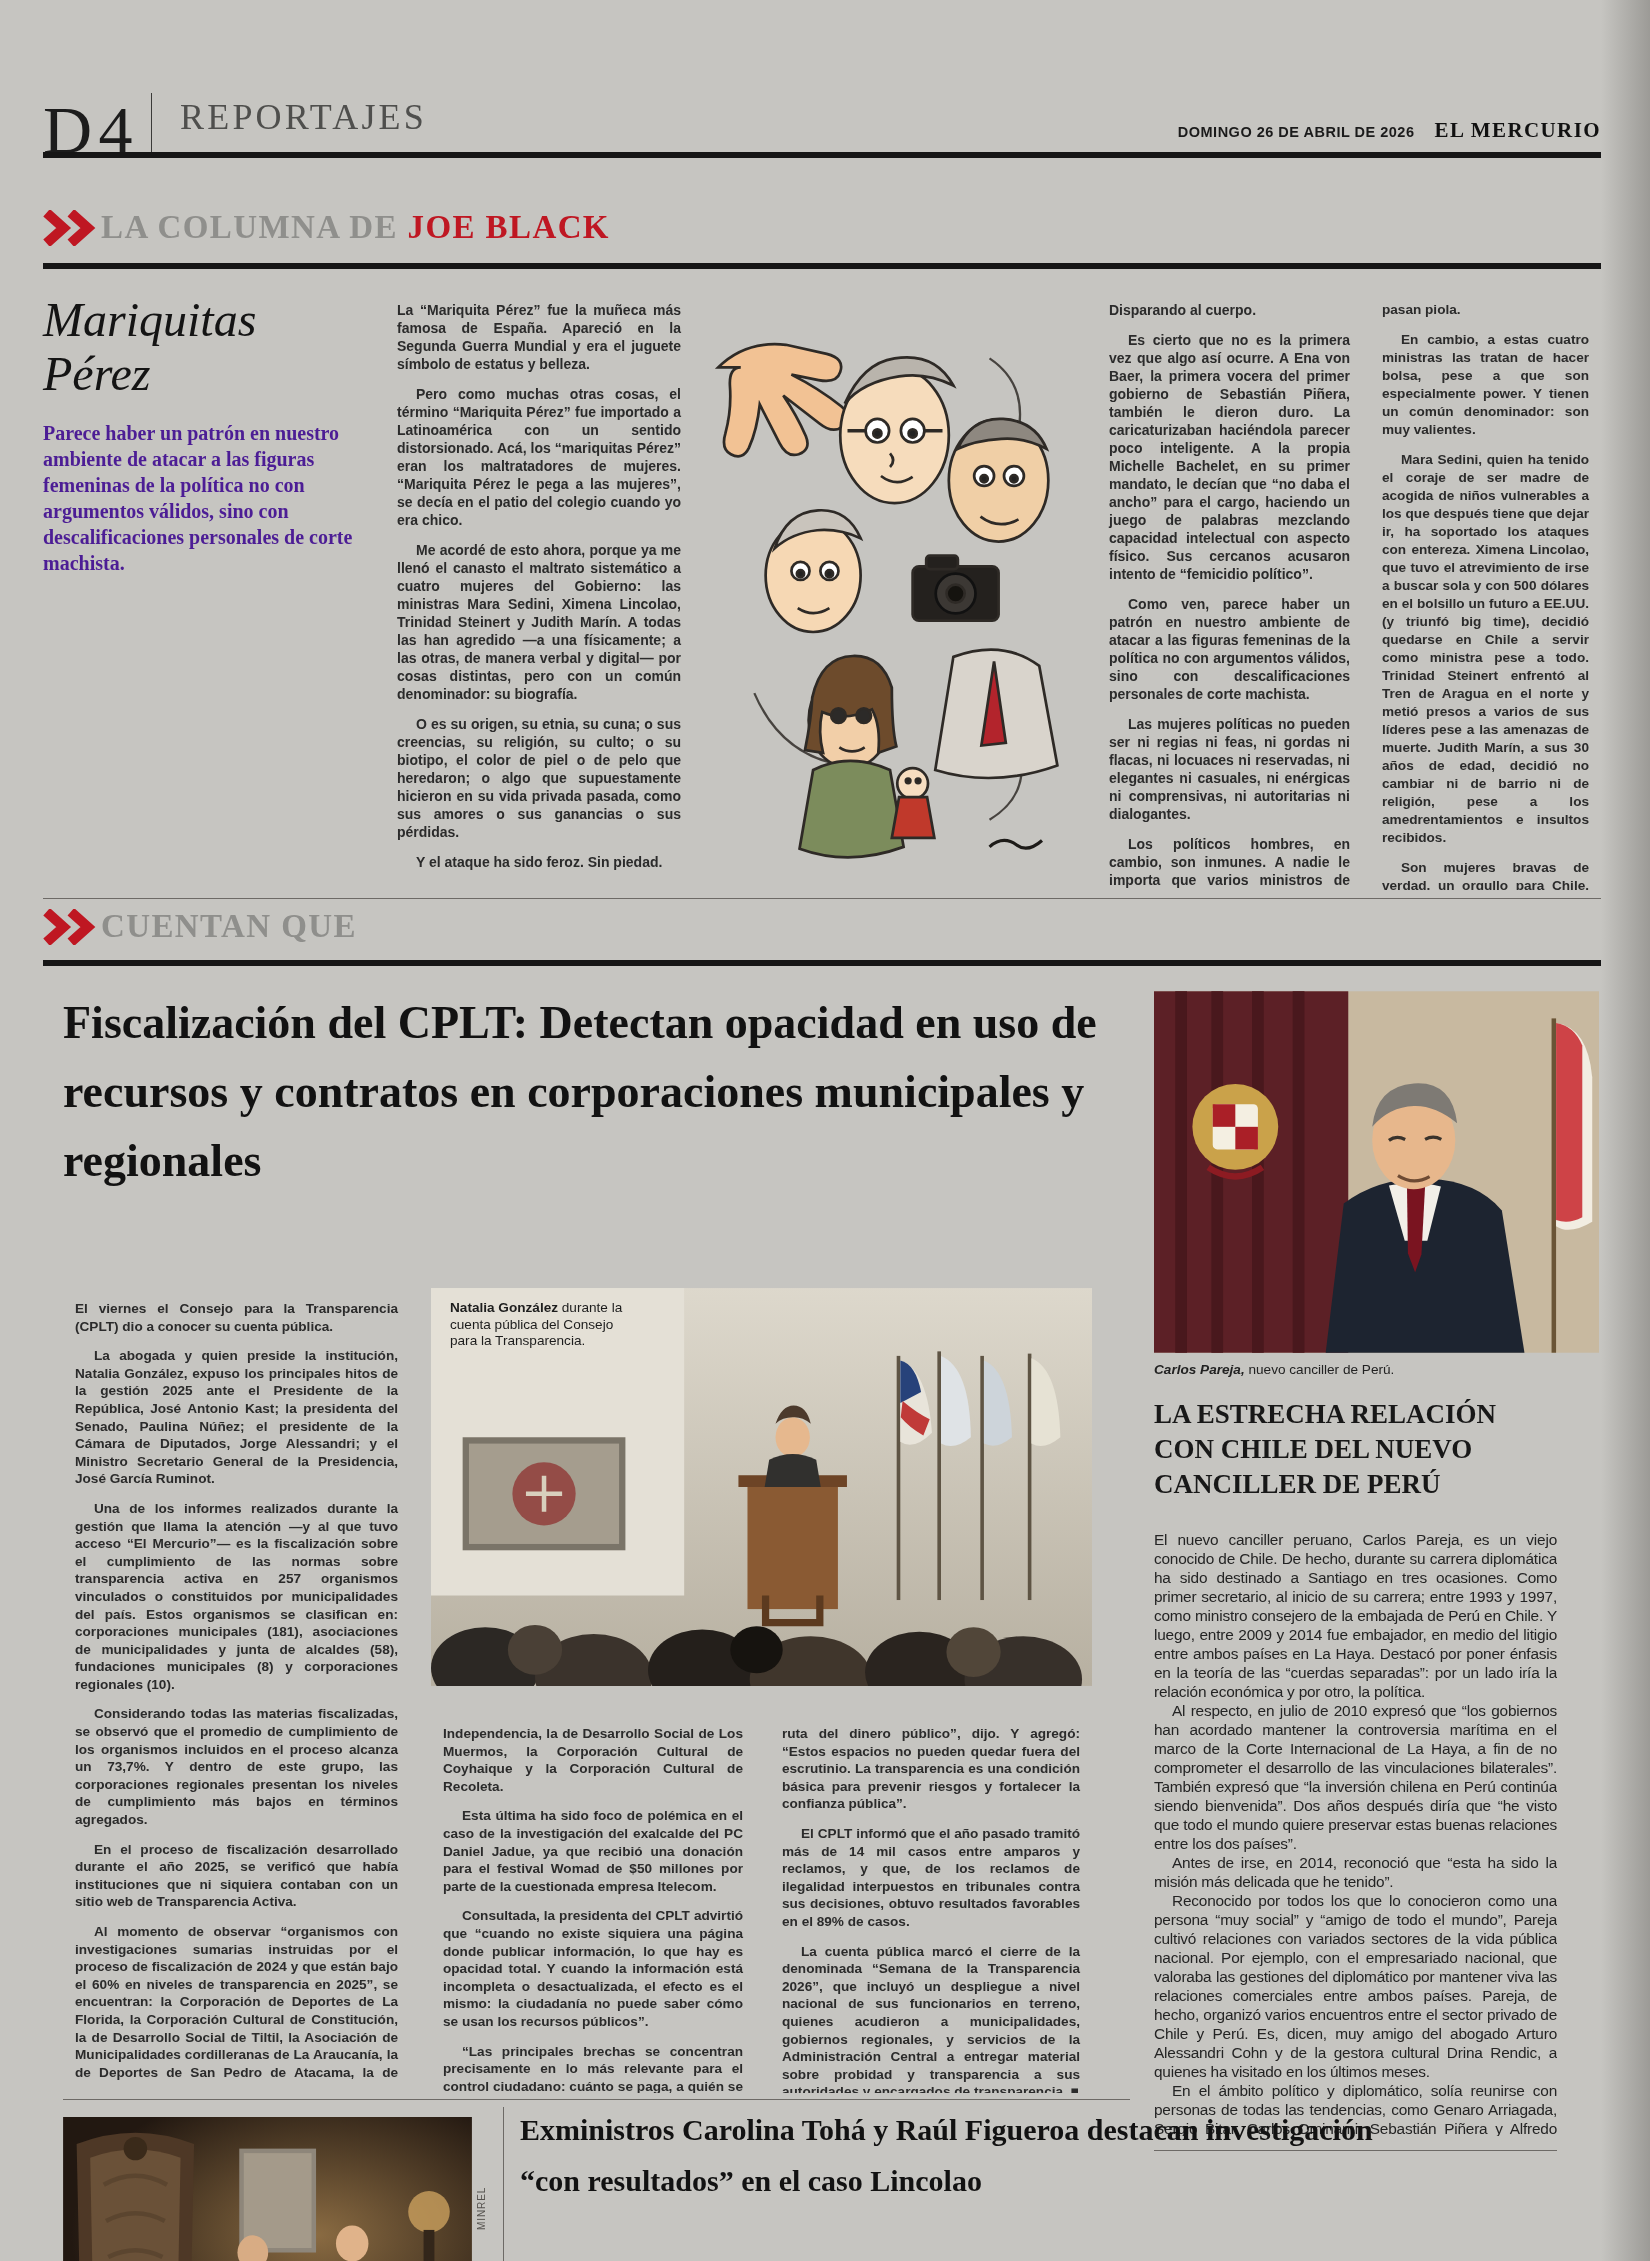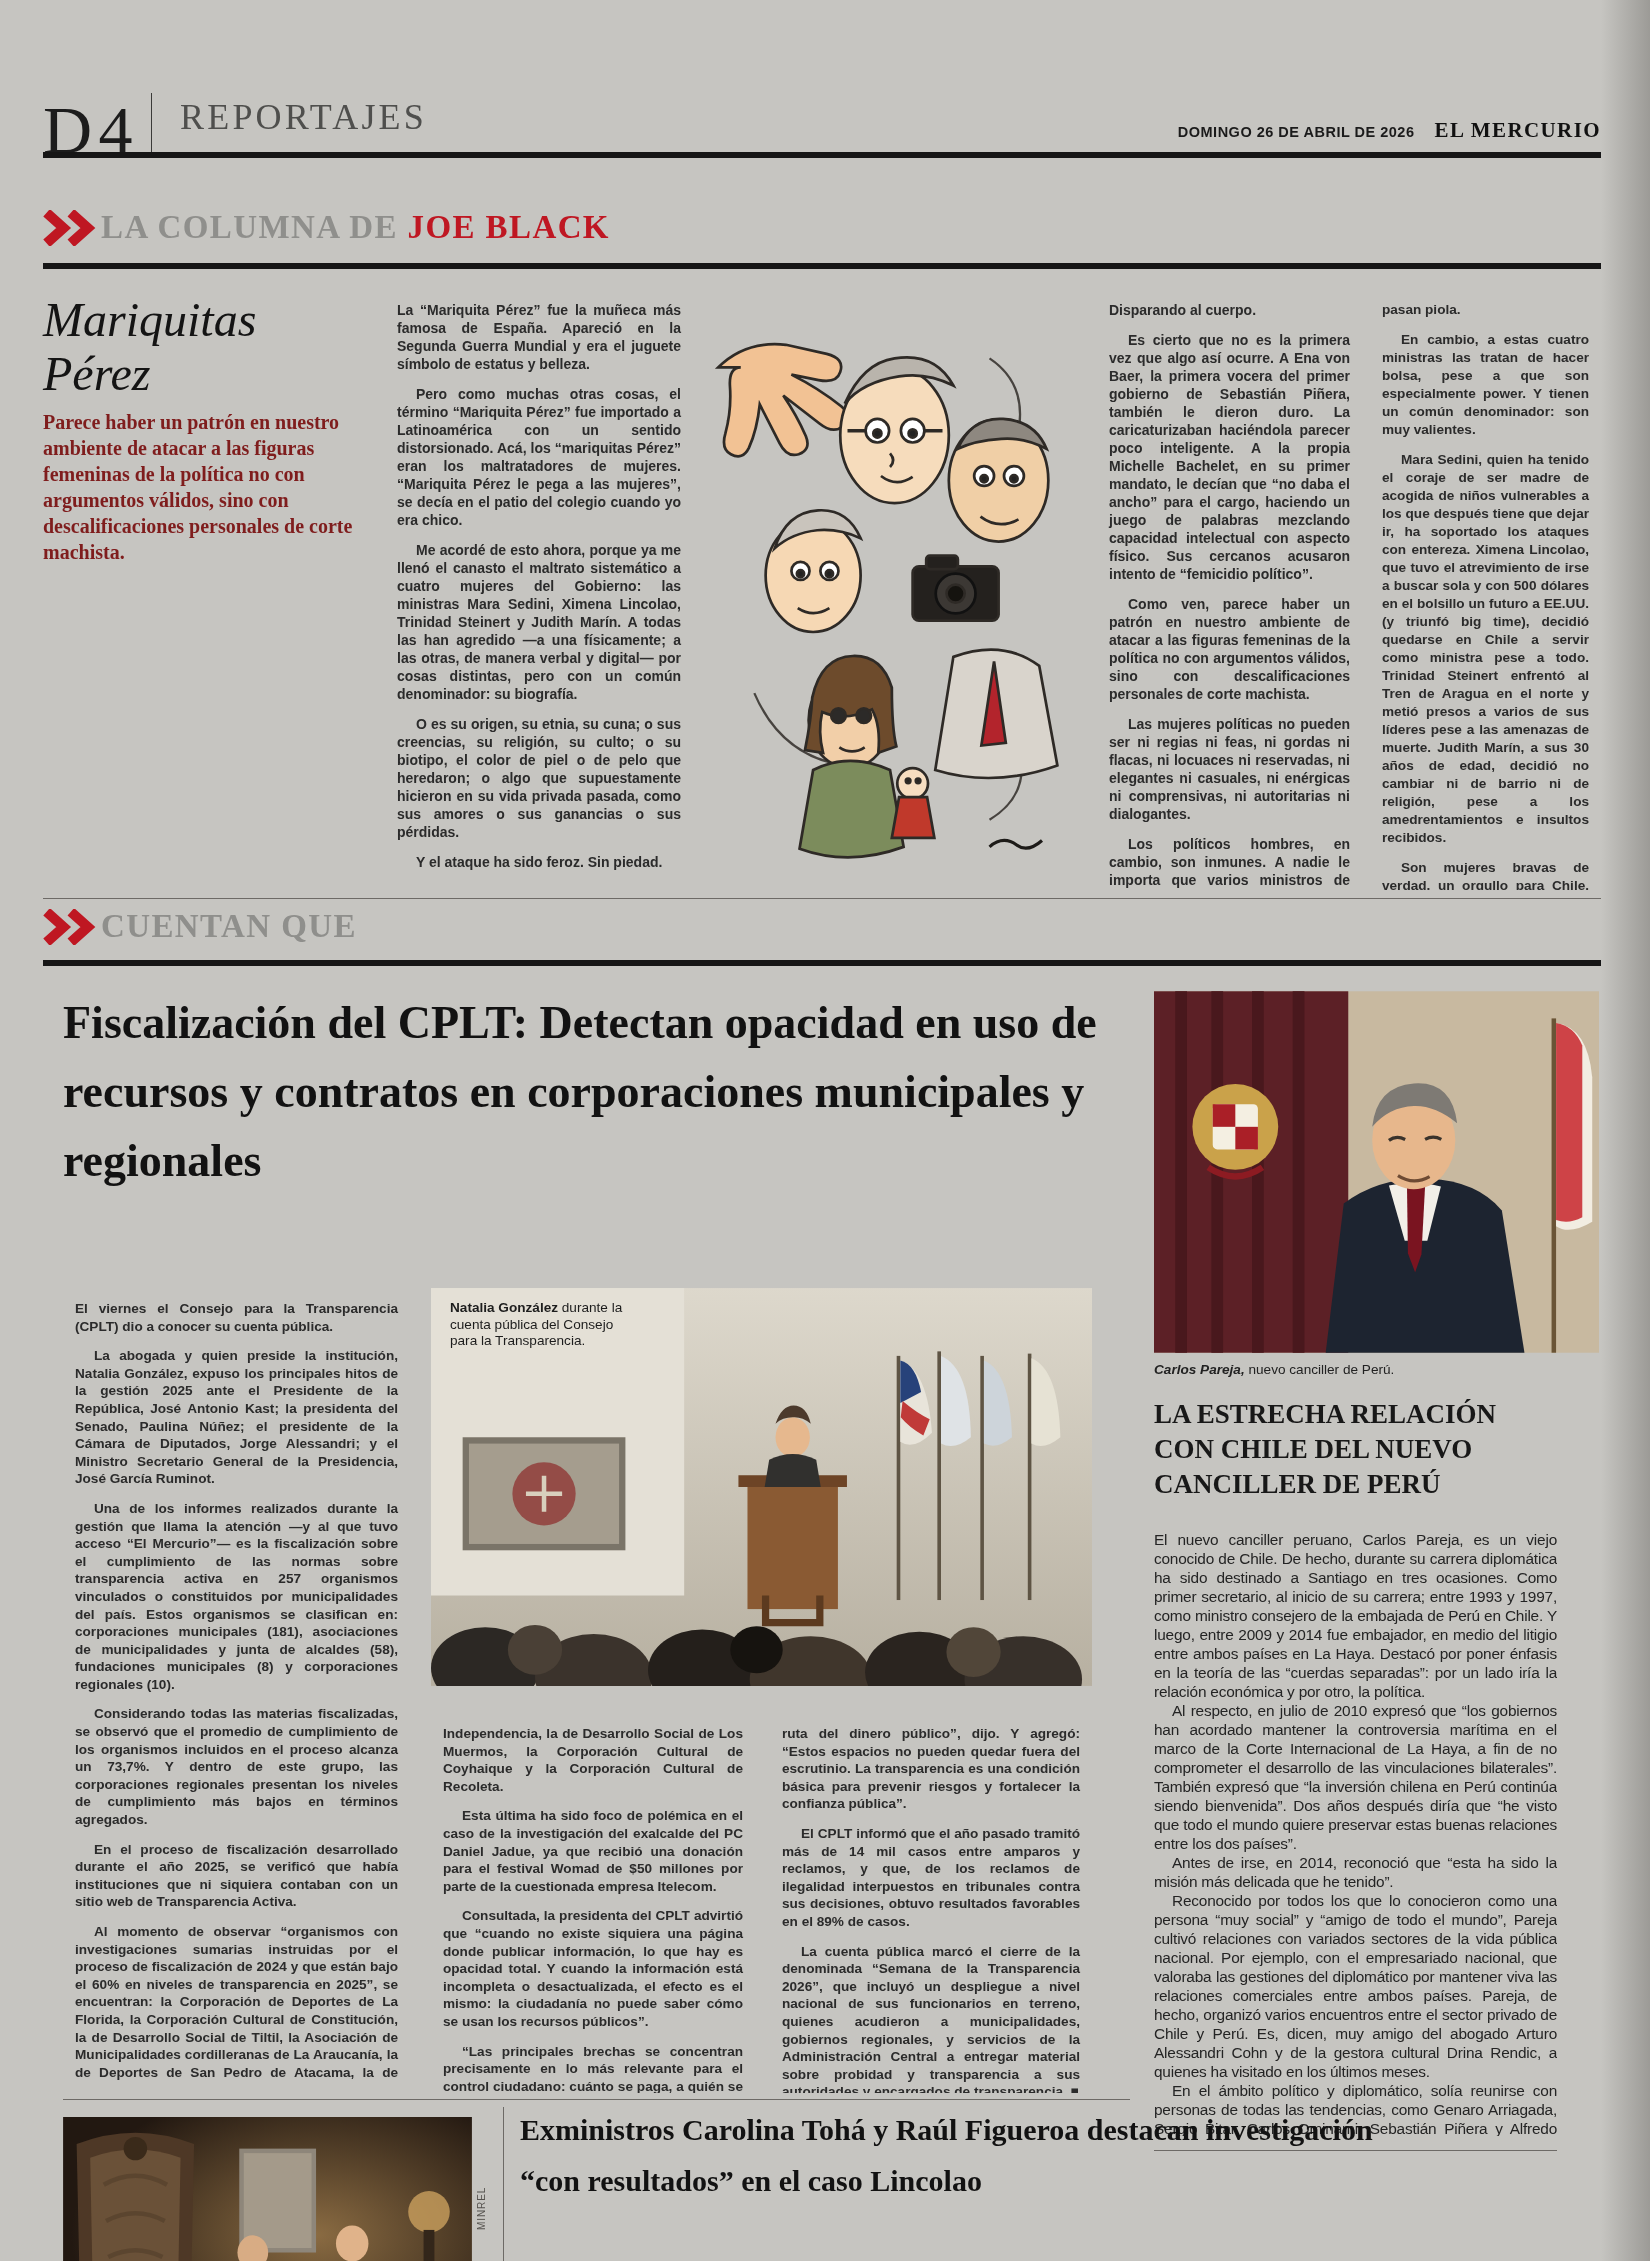--- a/index.html
+++ b/index.html
@@ -17,21 +17,21 @@
   .hdr-d4{font-family:"Liberation Serif",serif;font-size:68px;letter-spacing:6.3px;color:#1c1c1c;}
   .hdr-section{font-family:"Liberation Serif",serif;font-size:36px;letter-spacing:3.2px;color:#4f4f4d;}
   .hdr-date{font-size:14.5px;font-weight:bold;letter-spacing:0.5px;color:#1b1b1b;}
   .hdr-masthead{font-family:"Liberation Serif",serif;font-size:21px;font-weight:bold;letter-spacing:1.4px;color:#111;}
   
   .kicker{display:flex;align-items:center;gap:5px;}
   .kicker .kt{font-family:"Liberation Serif",serif;font-weight:bold;font-size:33px;letter-spacing:1.4px;color:#8f8f8c;}
   .kicker .kt .red{color:#bf1722;}
   
   .jb-title{font-family:"Liberation Serif",serif;font-style:italic;font-size:48px;line-height:54px;color:#141414;}
-  .jb-lede{font-family:"Liberation Serif",serif;font-weight:bold;font-size:20px;line-height:26px;color:#7f1d1d;margin-top:8px;}
+  .jb-lede{font-family:"Liberation Serif",serif;font-weight:bold;font-size:20px;line-height:26px;color:#4c1d95;margin-top:19px;}
   .newscol{font-size:14px;line-height:18px;text-align:justify;color:#2b2b2b;overflow:hidden;hyphens:auto;}
   .newscol p{margin:12px;text-indent:19px;font-weight:bold;}
   .newscol p:first-child{text-indent:0;}
   
   .fisc-headline{font-family:"Liberation Serif",serif;font-weight:bold;font-size:46px;line-height:69px;color:#121212;}
   .linc-headline{font-family:"Liberation Serif",serif;font-weight:bold;font-size:30px;line-height:51px;color:#121212;}
   .sub-heading{font-family:"Liberation Serif",serif;font-weight:bold;color:#181818;letter-spacing:0px;}
   
   .caption{font-size:13.6px;line-height:16.3px;color:#222;}
   .caption b{font-weight:bold;font-style:italic;}

